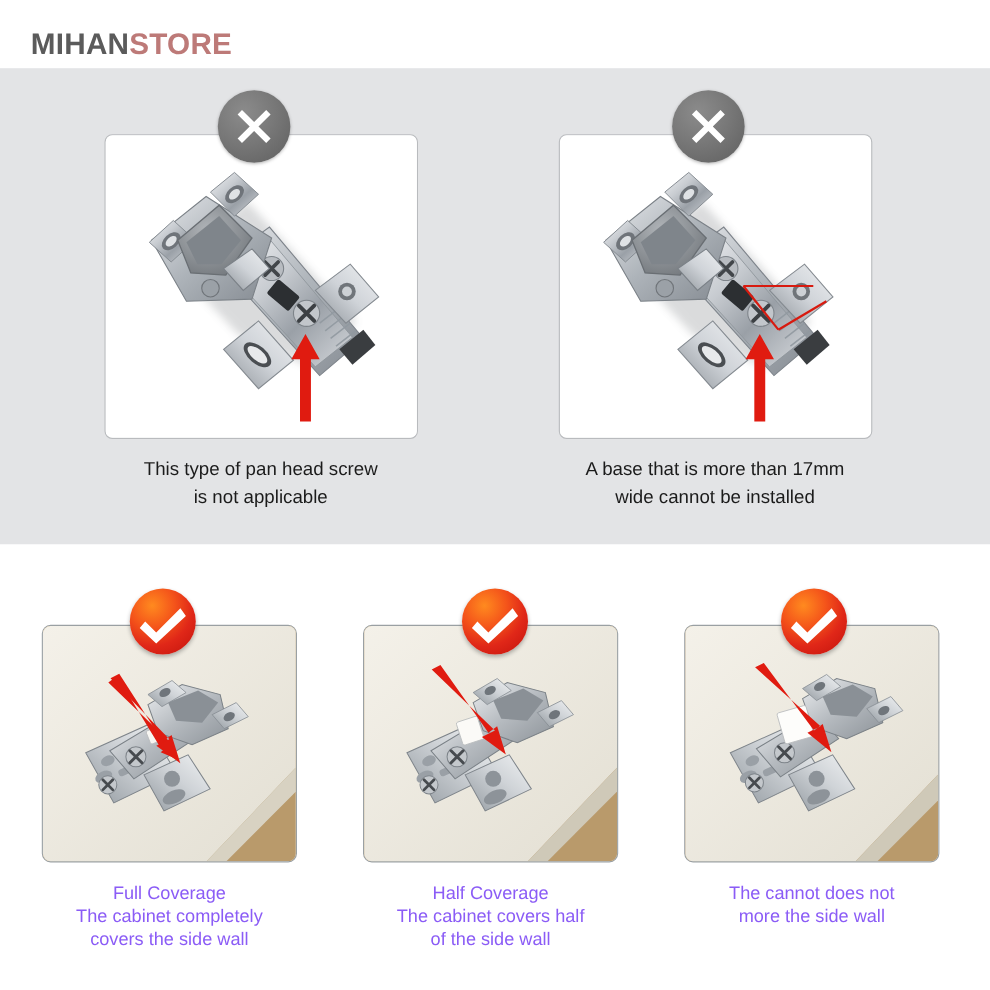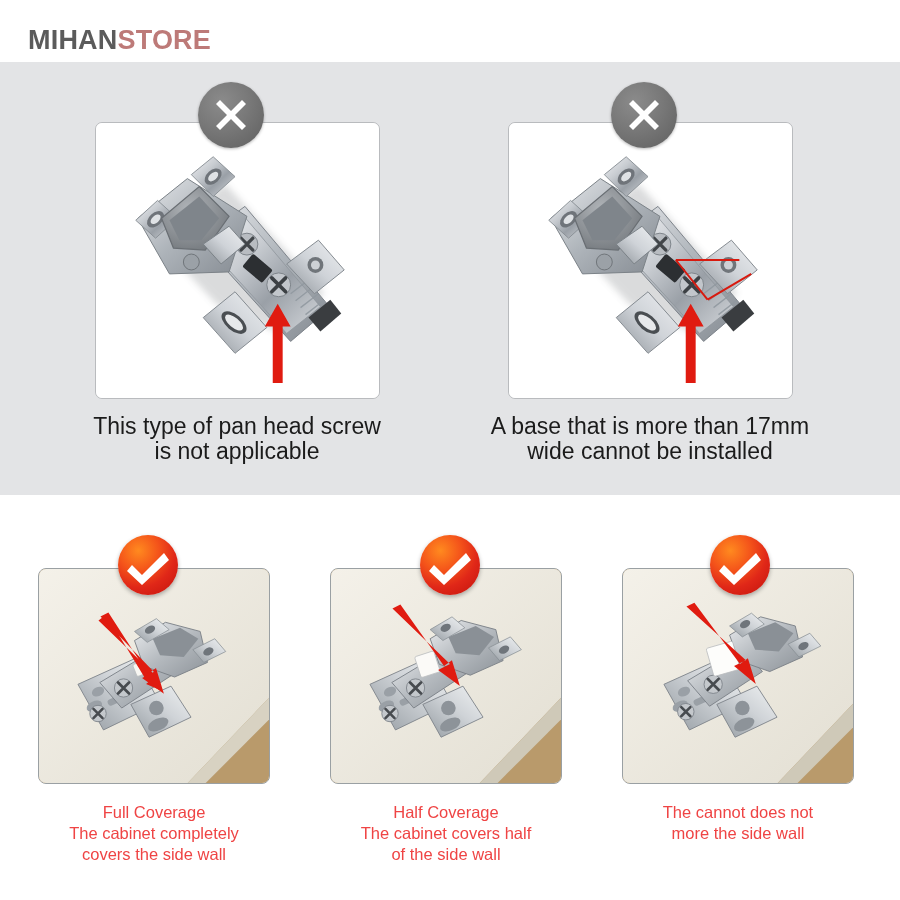--- a/index.html
+++ b/index.html
@@ -31,21 +31,21 @@
     position:absolute;background:#ffffff;
     border:1px solid #b9bbbe;border-radius:7px;
     box-sizing:border-box;overflow:visible;
   }
   .card-top .photo{position:absolute;inset:0;border-radius:7px;overflow:hidden;}
   #card-top-left{left:95px;top:122px;width:285px;height:277px;}
   #card-top-right{left:508px;top:122px;width:285px;height:277px;}
 
   .cap-top{
     position:absolute;width:360px;text-align:center;
-    font-size:23px;line-height:25px;color:#1b1b1b;font-weight:400;
+    font-size:17px;line-height:25px;color:#1b1b1b;font-weight:400;
   }
   #cap-top-left{left:57px;top:414px;}
   #cap-top-right{left:470px;top:414px;}
 
   
   .badge{position:absolute;width:66px;height:66px;border-radius:50%;}
   .badge-x{
     background:radial-gradient(circle at 36% 30%, #8b8b8b 0%, #787878 45%, #6a6a6a 75%, #5f5f5f 100%);
     box-shadow:0 1px 3px rgba(0,0,0,.28);
   }
@@ -66,21 +66,21 @@
     position:absolute;background:#efece4;
     border:1px solid #9aa0a3;border-radius:8px;
     box-sizing:border-box;overflow:hidden;
   }
   #card-bot-1{left:38px;top:568px;width:232px;height:216px;}
   #card-bot-2{left:330px;top:568px;width:232px;height:216px;}
   #card-bot-3{left:622px;top:568px;width:232px;height:216px;}
 
   .cap-bot{
     position:absolute;width:260px;text-align:center;
-    font-size:16.5px;line-height:21px;color:#ef4444;
+    font-size:16.5px;line-height:21px;color:#8b5cf6;
   }
   #cap-bot-1{left:24px;top:802px;}
   #cap-bot-2{left:316px;top:802px;}
   #cap-bot-3{left:608px;top:802px;}
   .cap-bot .ttl{display:block;}
   .cap-bot .sub{display:block;}
 
   svg.scene{display:block;width:100%;height:100%;}
 </style>
 </head>

